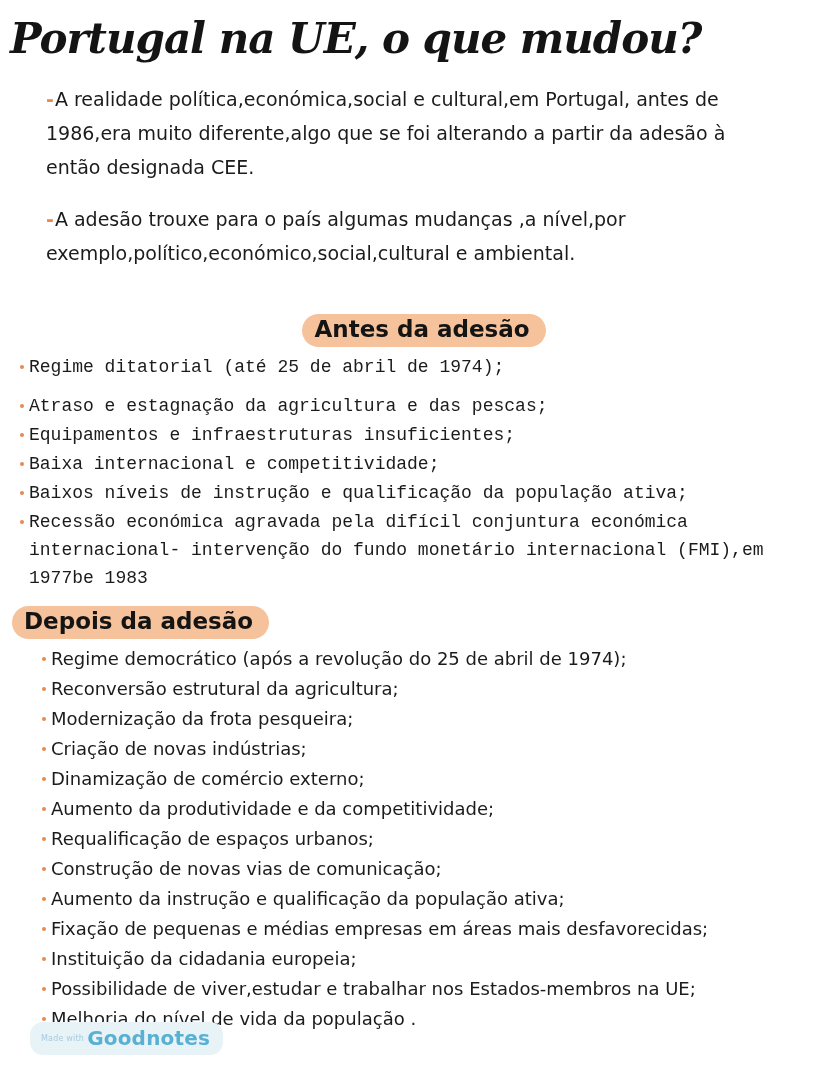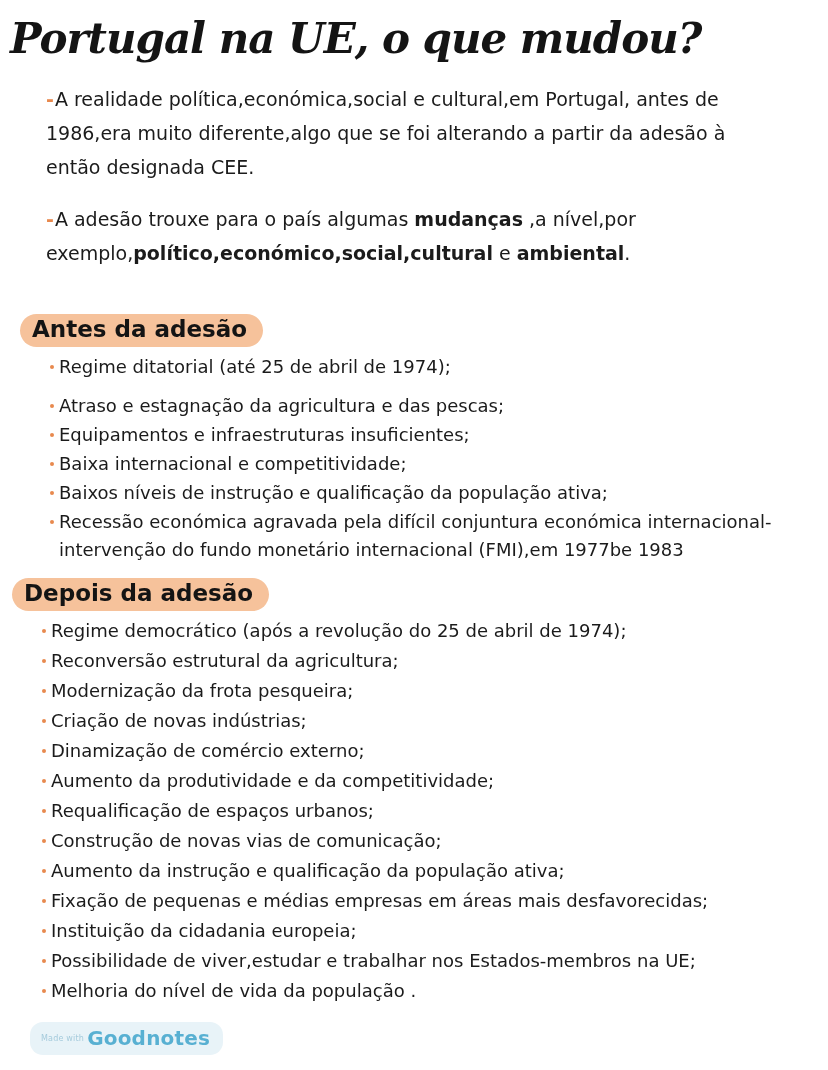--- a/index.html
+++ b/index.html
@@ -32,43 +32,43 @@
     margin: 0 0 18px 0;
     max-width: 712px;
     font-size: 19px;
     line-height: 34px;
   }
   .dash {
     color: var(--accent);
     font-weight: bold;
     margin-right: 1px;
   }
-  .intro-item .bold { font-weight: bold; }
+  .intro-item .bold { font-weight: normal; }
   .section-0 { margin-top: 44px; }
   .section-1 { margin-top: 14px; }
   .pill-wrap { line-height: 0; }
-  .section-0 .pill-wrap { margin-left: 20px; }
+  .section-0 .pill-wrap { margin-left: 20px; text-align: center; }
   .section-1 .pill-wrap { margin-left: 12px; }
   .pill {
     display: inline-block;
     margin: 0;
     background: var(--highlight);
     border-radius: 17px;
     padding: 3px 16px 5px 12px;
     font-size: 23px;
     font-weight: bold;
     line-height: 25px;
     color: #141414;
   }
   .items {
     list-style: none;
     margin: 6px 0 0 0;
     padding: 0;
   }
-  .section-0 .items { padding-left: 50px; }
+  .section-0 .items { padding-left: 20px; font-family: Liberation Mono, monospace; }
   .section-1 .items { padding-left: 42px; }
   .item {
     position: relative;
     padding-left: 9px;
     max-width: 742px;
     font-size: 18px;
     line-height: 28px;
     margin-bottom: 1px;
   }
   .section-0 .item:first-child { margin-bottom: 11px; }

